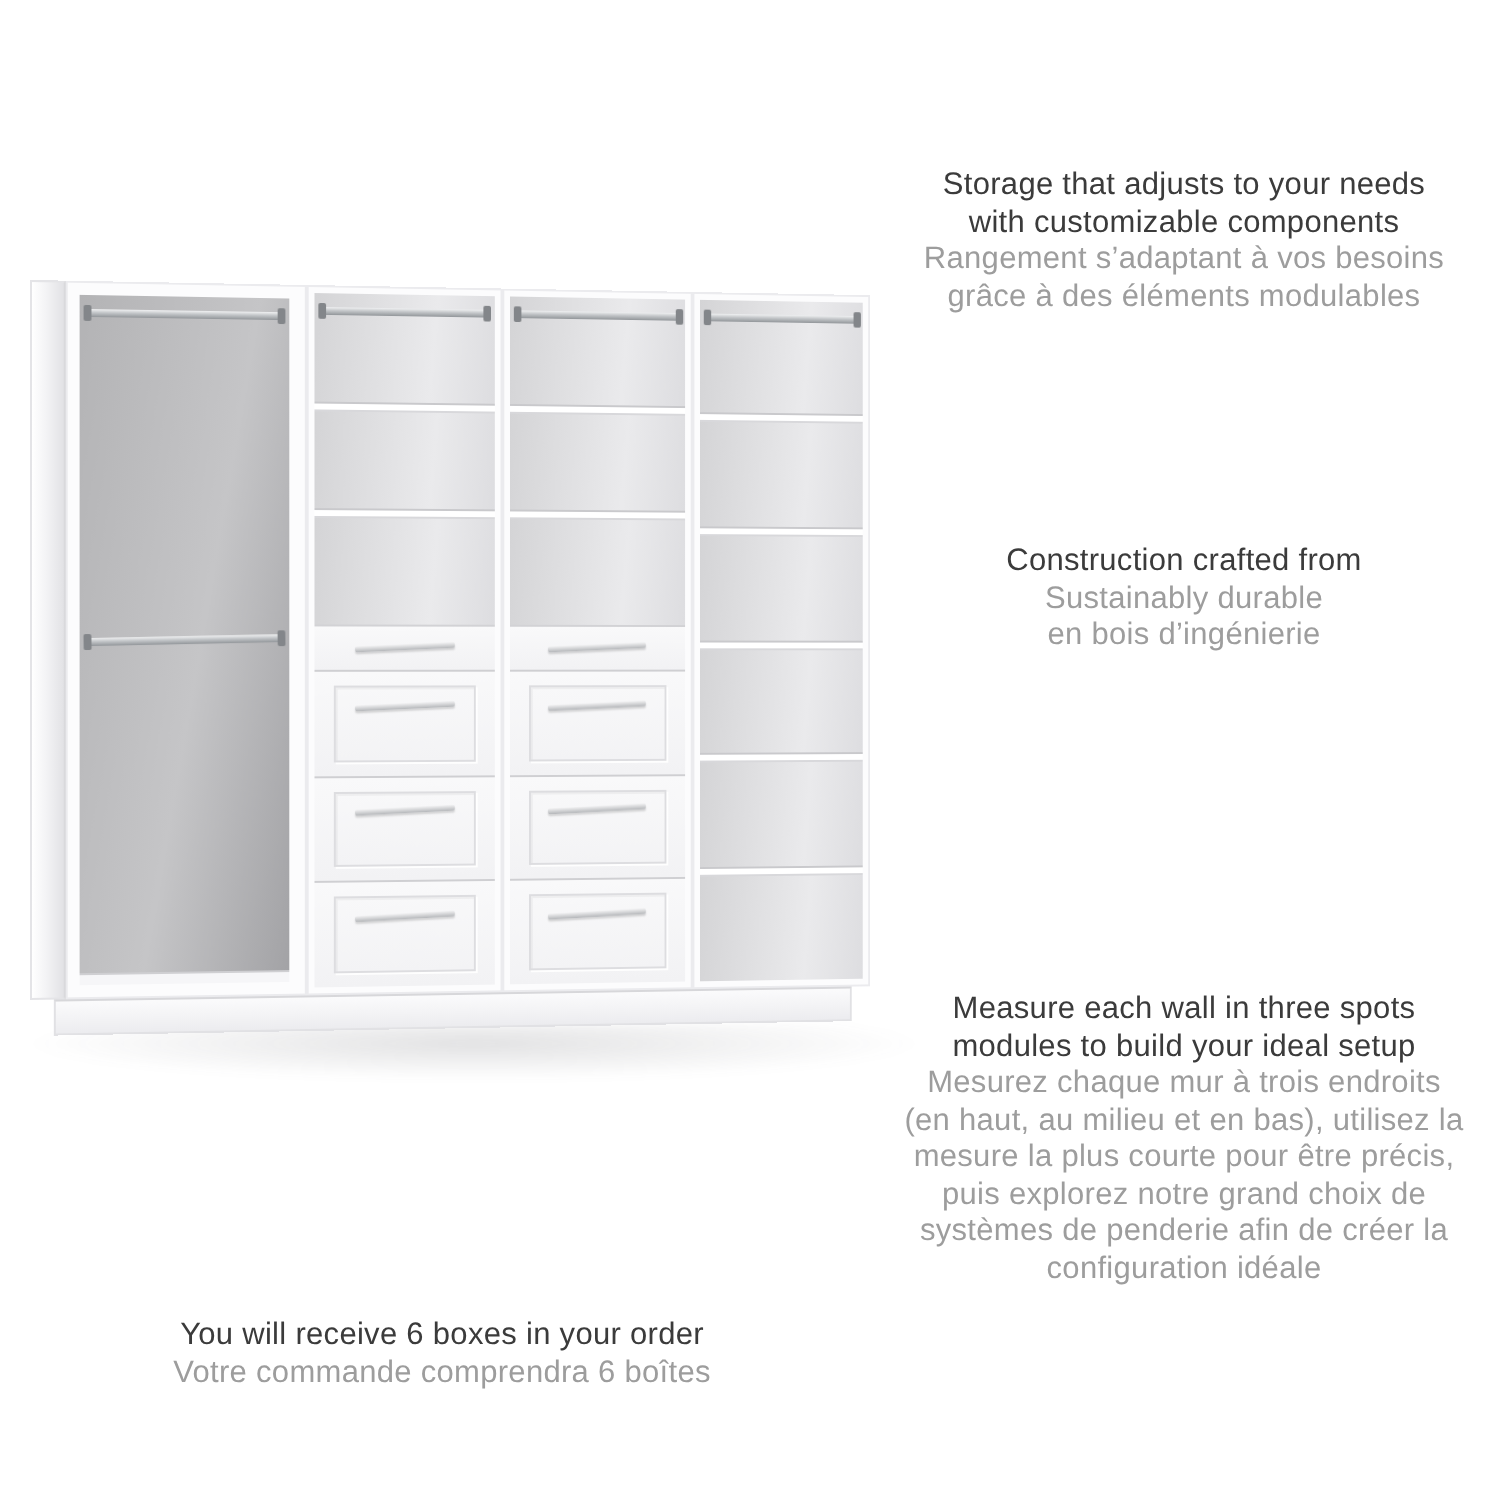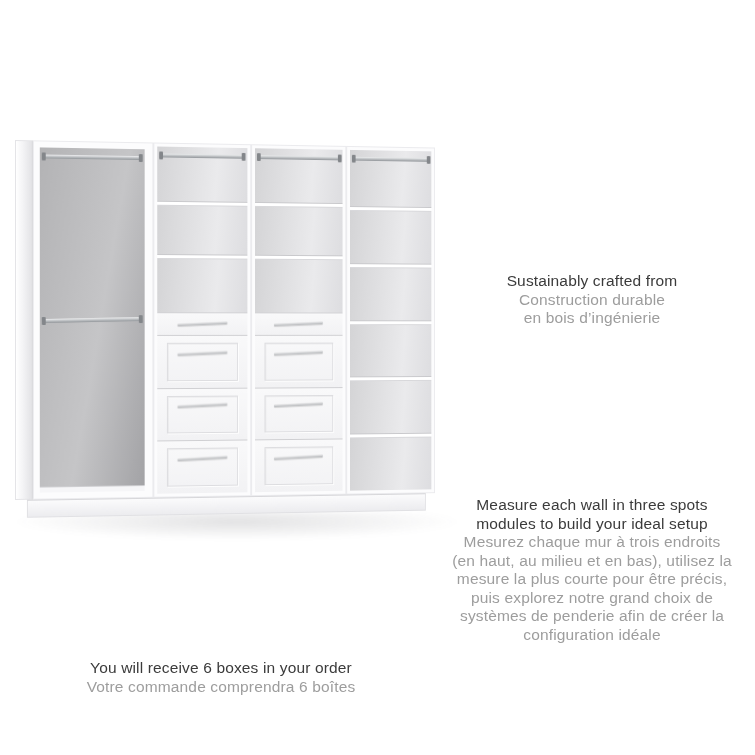--- a/index.html
+++ b/index.html
@@ -179,24 +179,30 @@
           <div class="cell"></div>
           <div class="shelf"></div>
           <div class="cell"></div>
         </div>
 
       </div>
       <div class="plinth"></div>
     </div>
   </figure>
 
+  <div class="note" id="note-customizable">
+    <div class="ln en">Storage that adjusts to your needs</div>
+    <div class="ln en">with customizable components</div>
+    <div class="ln fr">Rangement s’adaptant à vos besoins</div>
+    <div class="ln fr">grâce à des éléments modulables</div>
+  </div>
 
   <div class="note" id="note-sustainable">
-    <div class="ln en">Sustainably crafted from</div>
-    <div class="ln fr">Construction durable</div>
+    <div class="ln en">Construction crafted from</div>
+    <div class="ln fr">Sustainably durable</div>
     <div class="ln fr">en bois d’ingénierie</div>
   </div>
 
   <div class="note" id="note-measure">
     <div class="ln en">Measure each wall in three spots</div>
     <div class="ln en">modules to build your ideal setup</div>
     <div class="ln fr">Mesurez chaque mur à trois endroits</div>
     <div class="ln fr">(en haut, au milieu et en bas), utilisez la</div>
     <div class="ln fr">mesure la plus courte pour être précis,</div>
     <div class="ln fr">puis explorez notre grand choix de</div>

